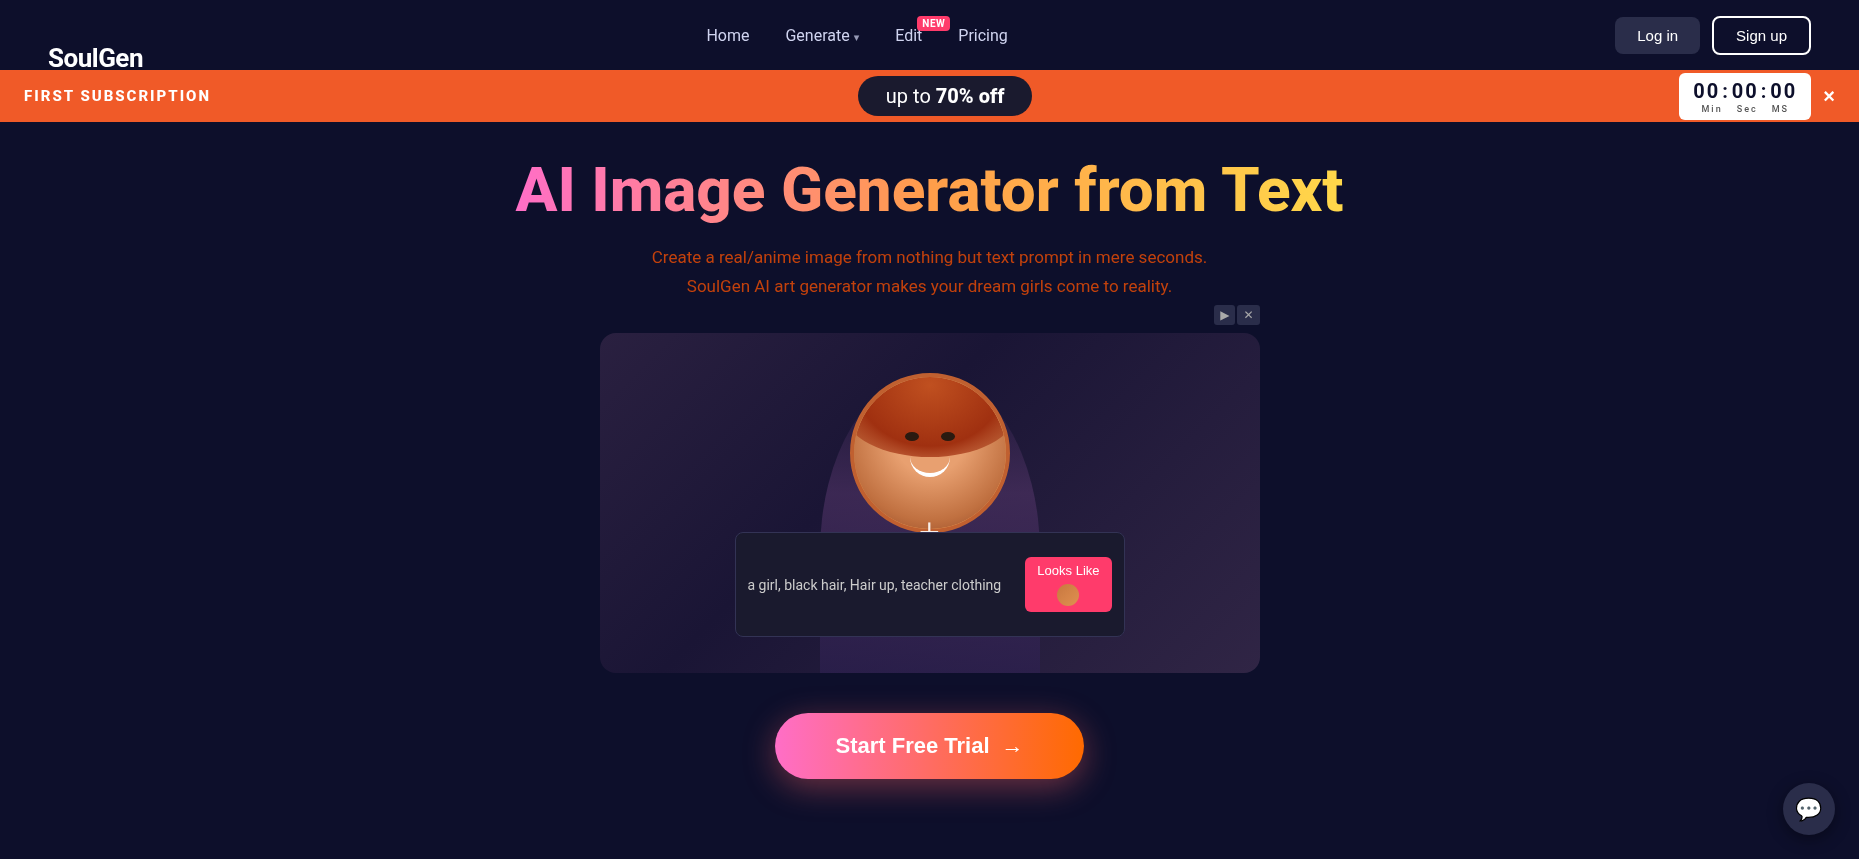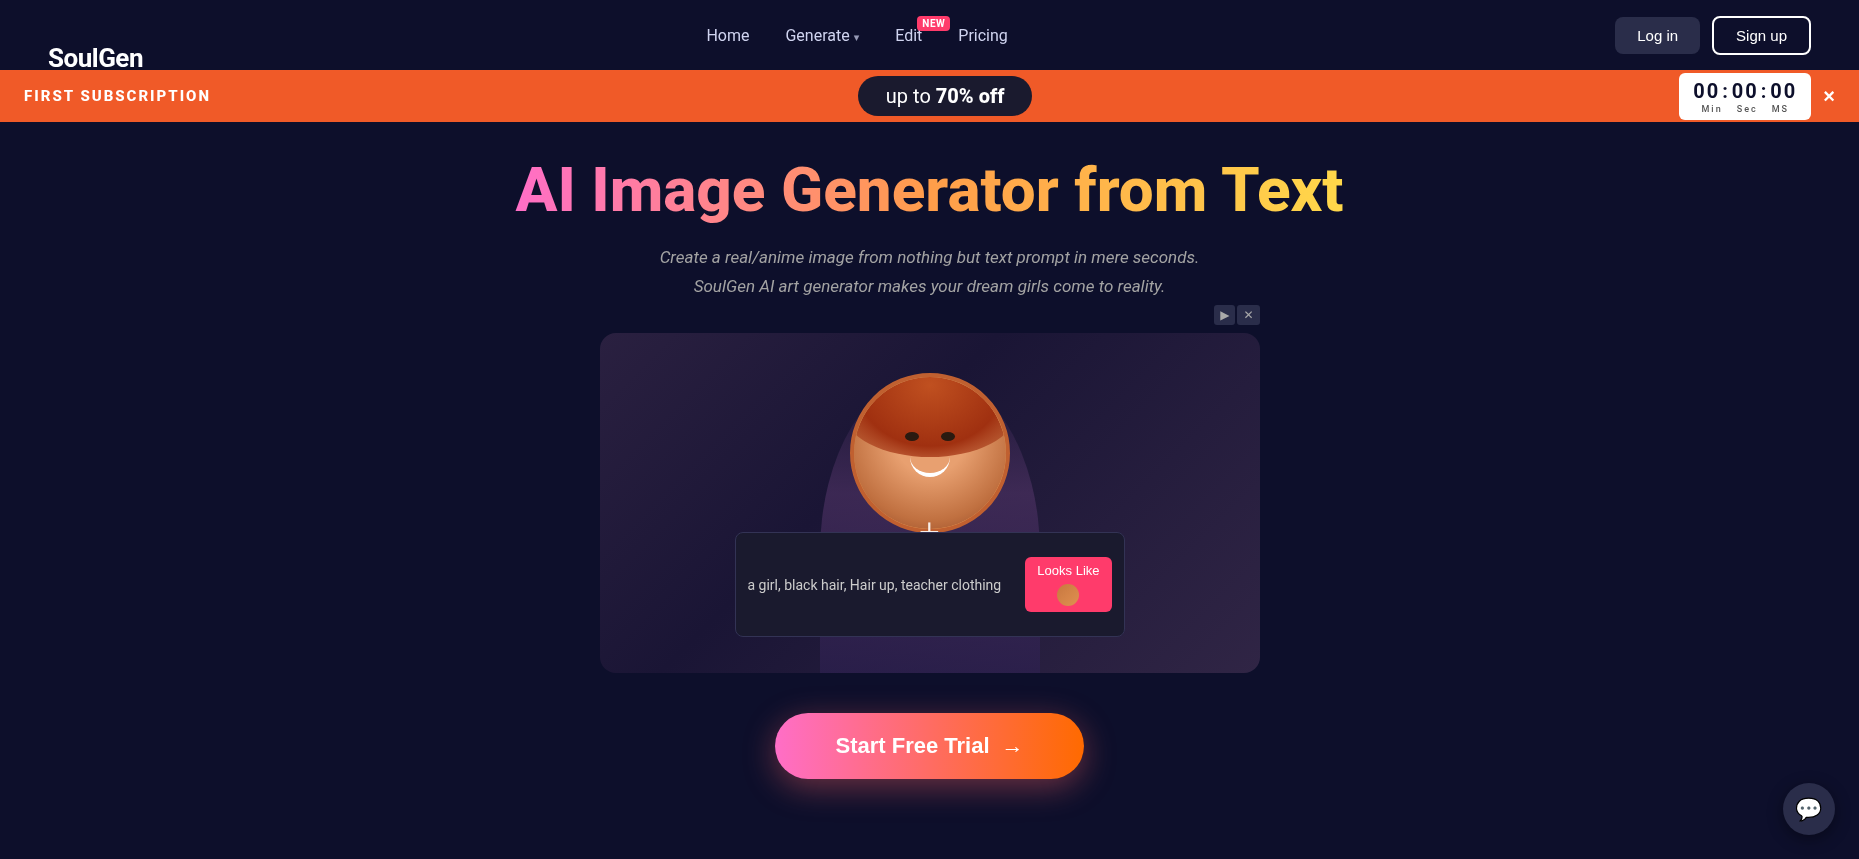--- a/index.html
+++ b/index.html
@@ -170,25 +170,24 @@
       text-align: center;
       background: linear-gradient(90deg, #ff6ec7 0%, #ff9d4a 50%, #ffd84a 100%);
       -webkit-background-clip: text;
       -webkit-text-fill-color: transparent;
       background-clip: text;
       line-height: 1.15;
       margin-bottom: 18px;
     }
     .hero-subtitle {
       text-align: center;
-      color: #a3a3a3;
+      color: #c2410c;
       font-size: 17px;
       line-height: 1.7;
       margin-bottom: 32px;
-      font-style: italic;
     }
 
     
     .image-card-wrapper {
       position: relative;
       width: 660px;
     }
     .ad-controls {
       position: absolute;
       top: -28px;

